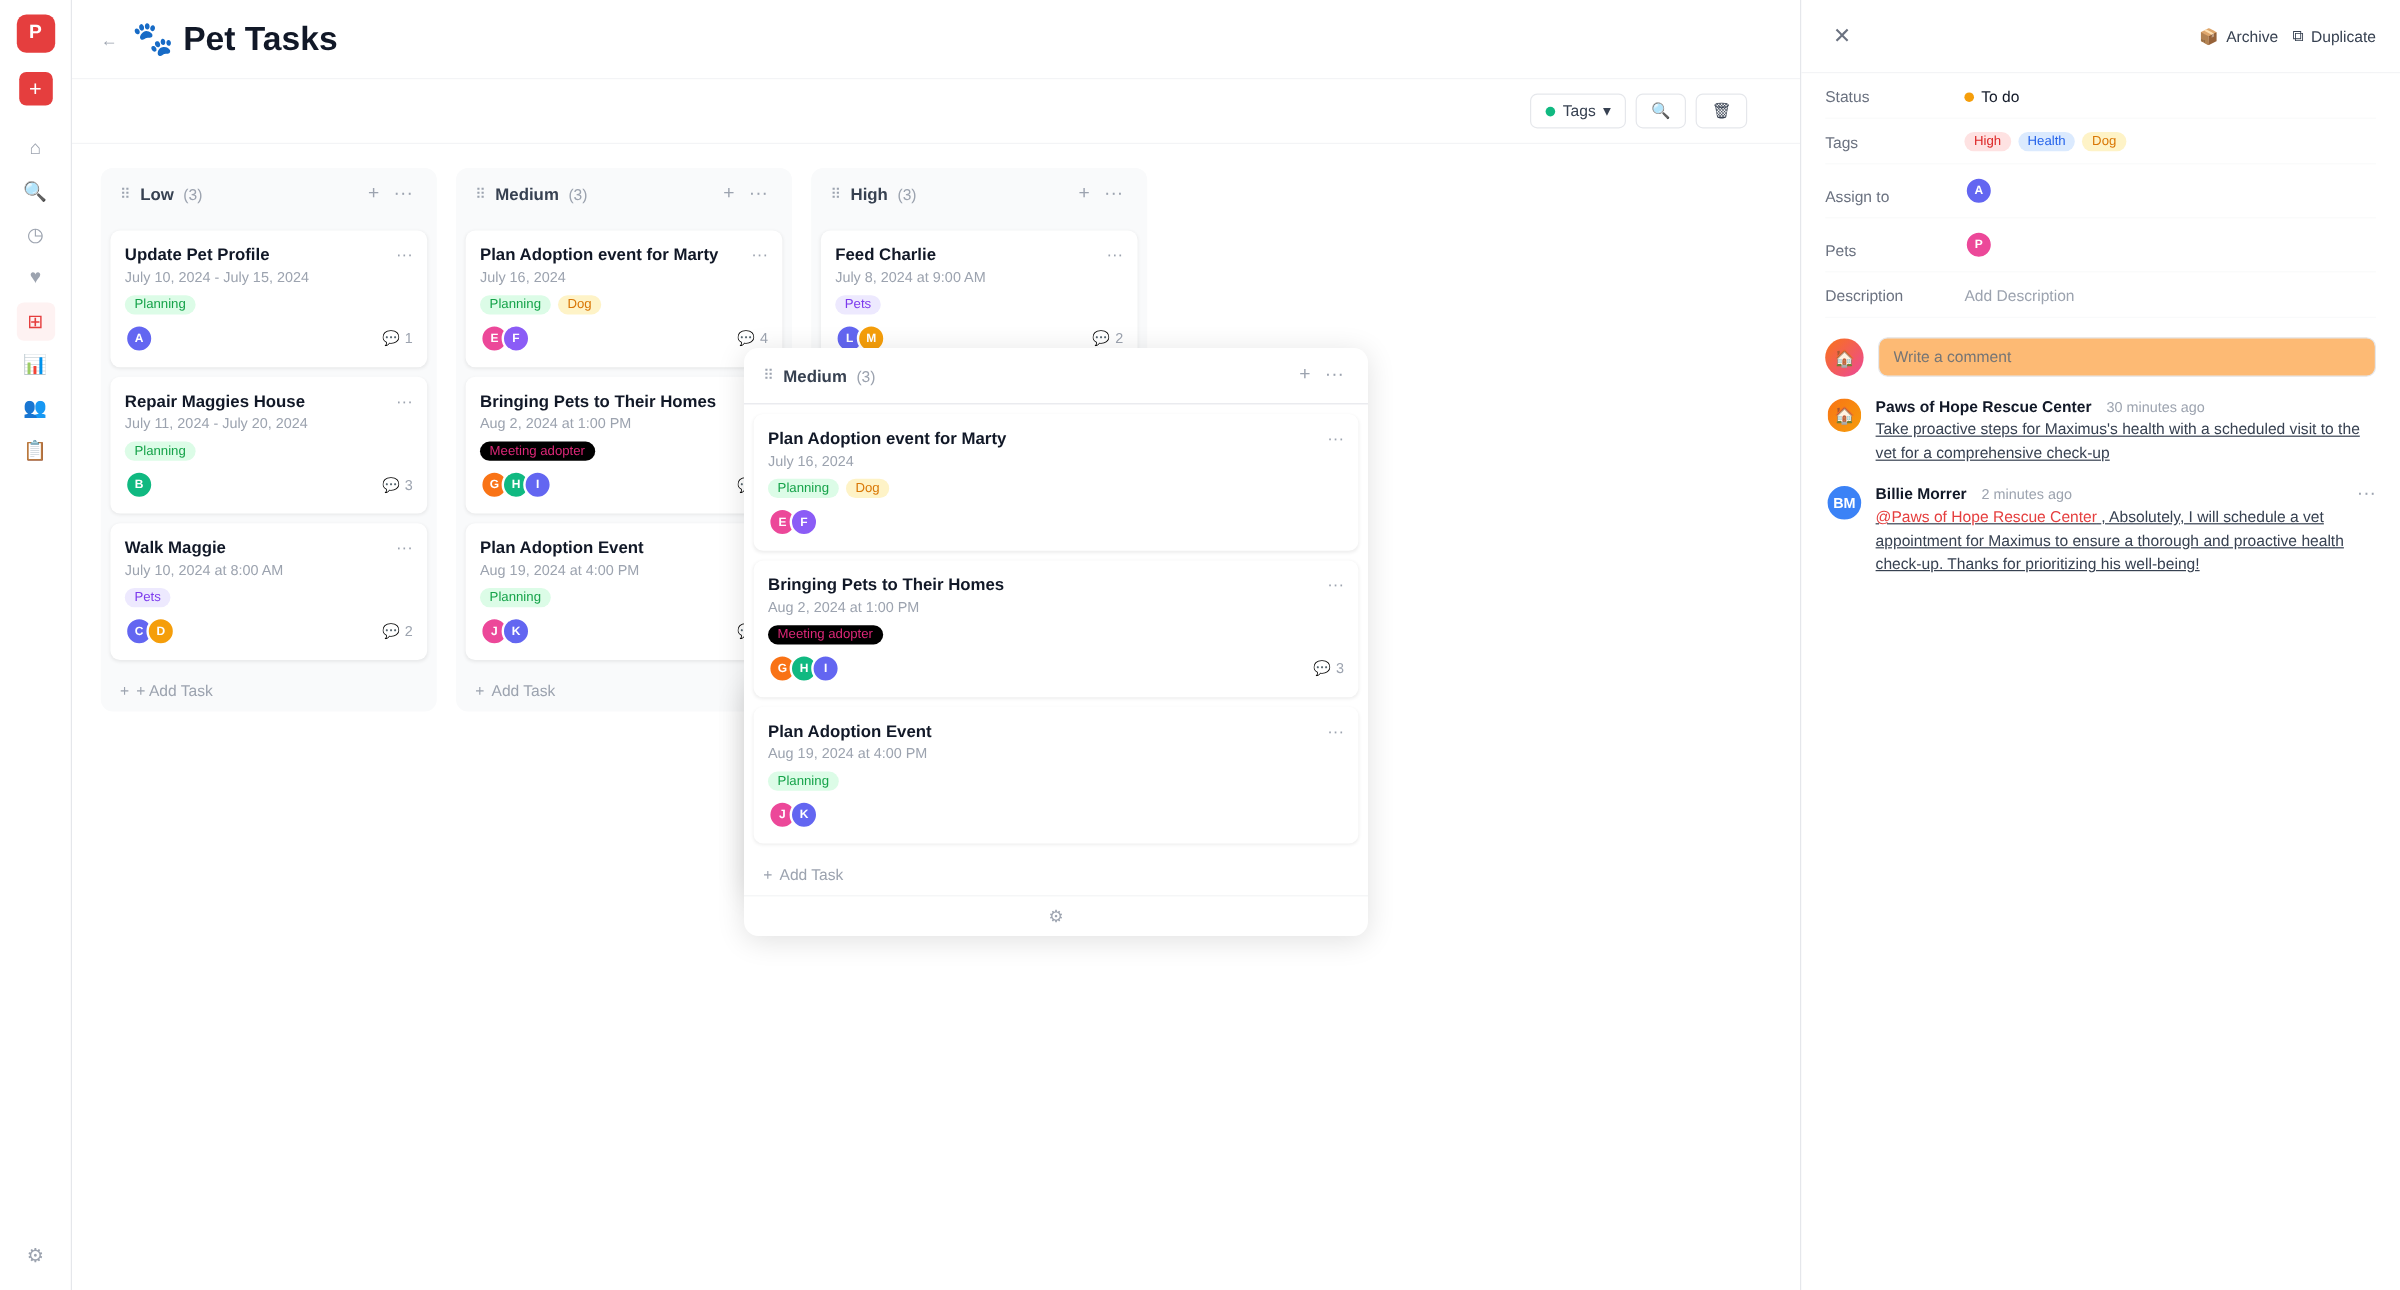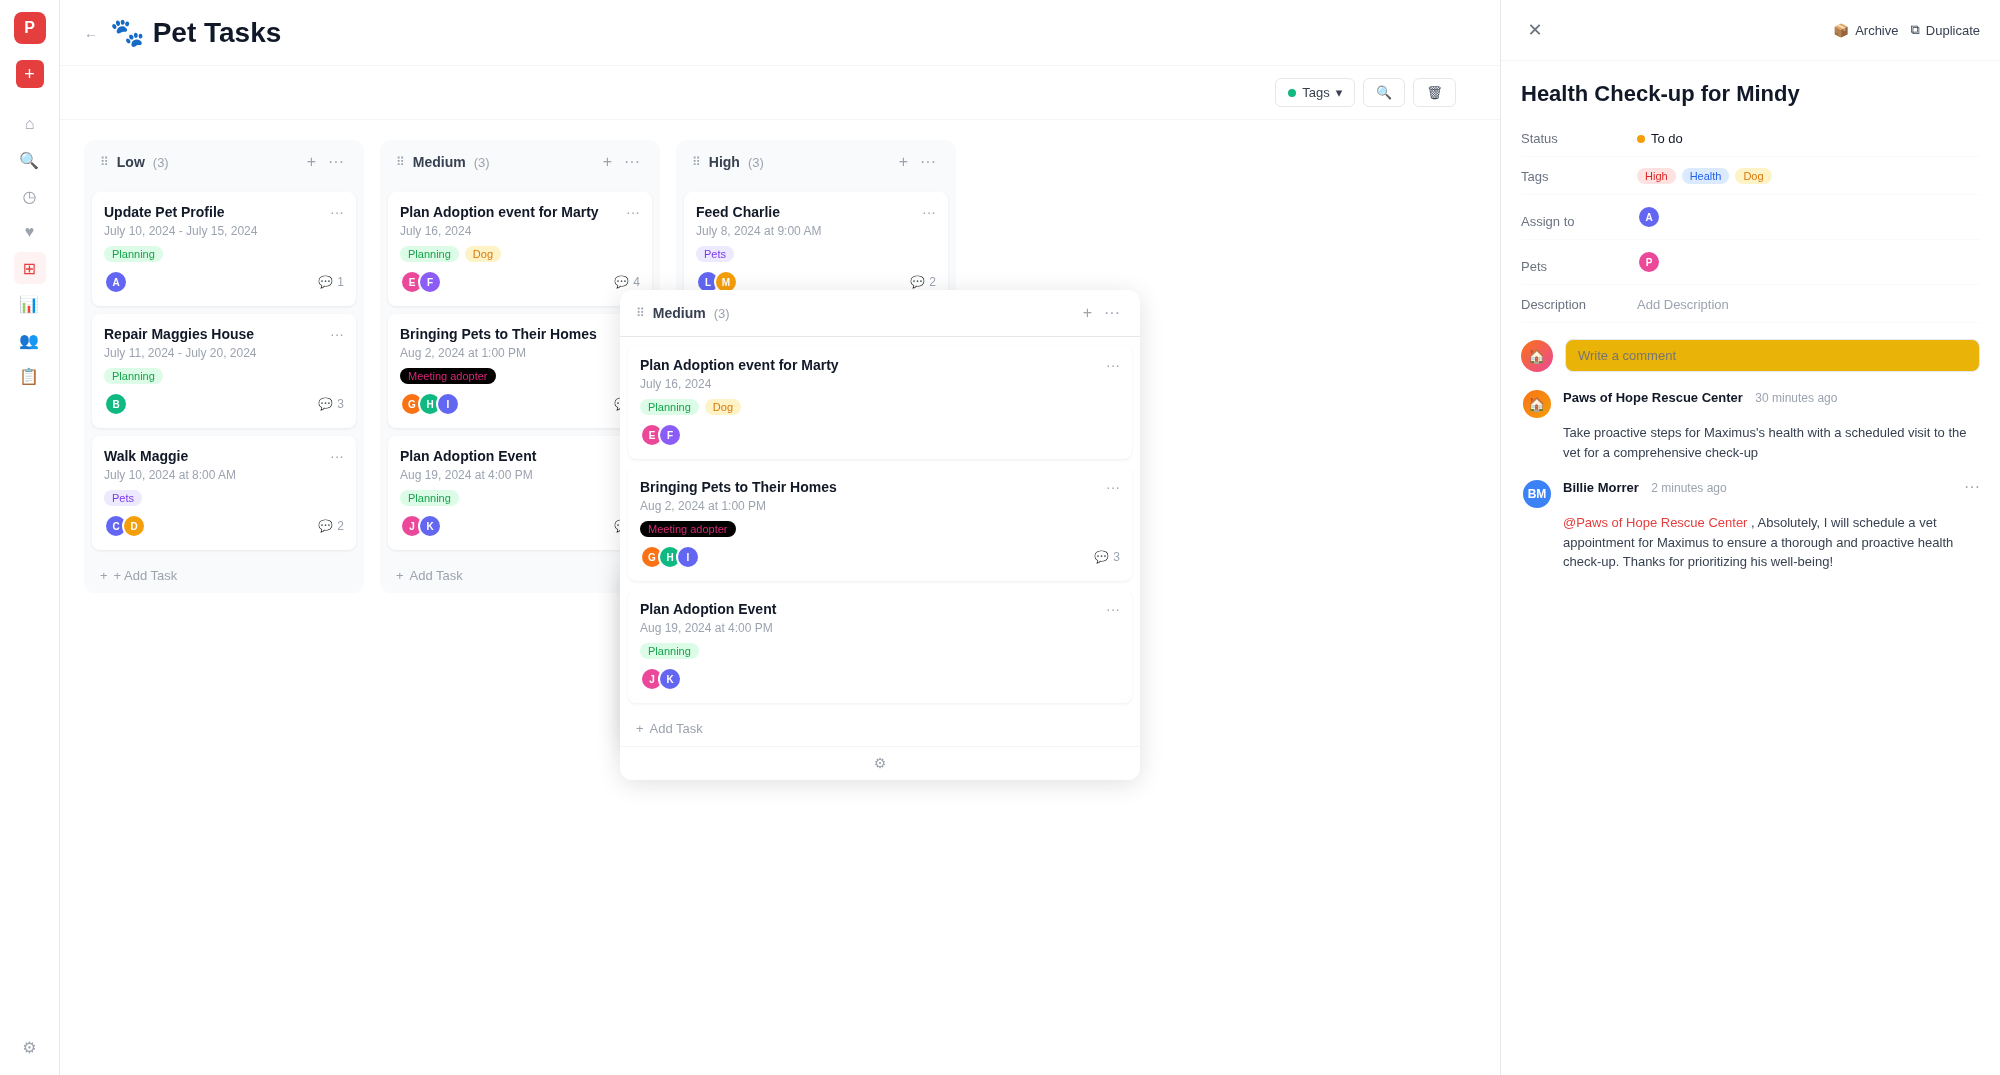--- a/index.html
+++ b/index.html
@@ -73,26 +73,26 @@
     .detail-fields { padding: 0 20px; }
     .field-row { display: flex; align-items: flex-end; padding: 10px 0; border-bottom: 1px solid #f9fafb; gap: 16px; }
     .field-label { font-size: 13px; color: #6b7280; width: 100px; min-width: 100px; padding-top: 2px; }
     .field-value { font-size: 13px; color: #111827; display: flex; align-items: center; gap: 6px; flex-wrap: wrap; }
     .status-dot { width: 8px; height: 8px; border-radius: 50%; background: #f59e0b; }
 
     
     .comments-section { padding: 16px 20px; }
     .comment-input { display: flex; align-items: center; gap: 12px; margin-bottom: 16px; }
     .comment-avatar { width: 32px; height: 32px; border-radius: 50%; background: linear-gradient(135deg, #f97316, #ec4899); display: flex; align-items: center; justify-content: center; color: #fff; font-size: 14px; }
-    .comment-input-field { flex: 1; padding: 8px 12px; border: 1px solid #e5e7eb; border-radius: 8px; font-size: 13px; color: #374151; outline: none; background: #eab308; }
+    .comment-input-field { flex: 1; padding: 8px 12px; border: 1px solid #e5e7eb; border-radius: 8px; font-size: 13px; color: #374151; outline: none; background: #fdba74; }
     .comment { display: flex; gap: 10px; margin-bottom: 16px; }
     .comment-content { flex: 1; }
     .comment-author { font-size: 13px; font-weight: 600; color: #111827; }
     .comment-time { font-size: 12px; color: #9ca3af; margin-left: 8px; }
-    .comment-text { font-size: 13px; color: #374151; margin-top: 17px; line-height: 1.5; }
+    .comment-text { font-size: 13px; color: #374151; margin-top: 0; line-height: 1.5; text-decoration: underline; }
     .comment-mention { color: #e53e3e; }
     .comment-menu { color: #9ca3af; cursor: pointer; font-size: 16px; }
 
     
     .board-overlay {
       position: absolute;
       left: 620px; top: 290px;
       width: 520px; height: 490px;
       background: #fff;
       border-radius: 12px;
@@ -497,21 +497,20 @@
         <span>📦</span>
         <span>Archive</span>
       </div>
       <div class="detail-action-btn">
         <span>⧉</span>
         <span>Duplicate</span>
       </div>
     </div>
   </div>
 
-  <div class="detail-title">Health Check-up for Mindy</div>
 
   <div class="detail-fields">
 
     <div class="field-row">
       <div class="field-label">Status</div>
       <div class="field-value">
         <span class="status-dot" style="background: #f59e0b;"></span>
         <span>To do</span>
       </div>
     </div>

